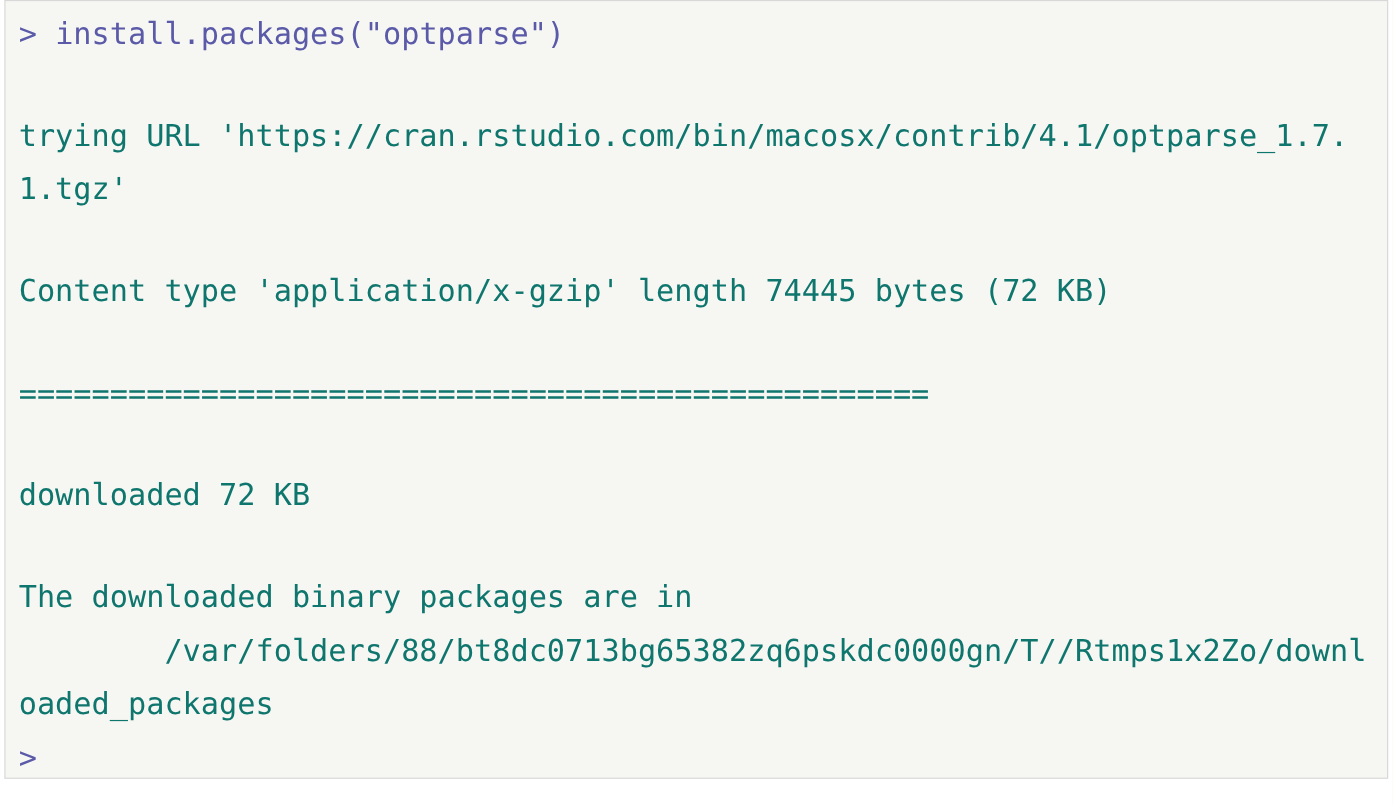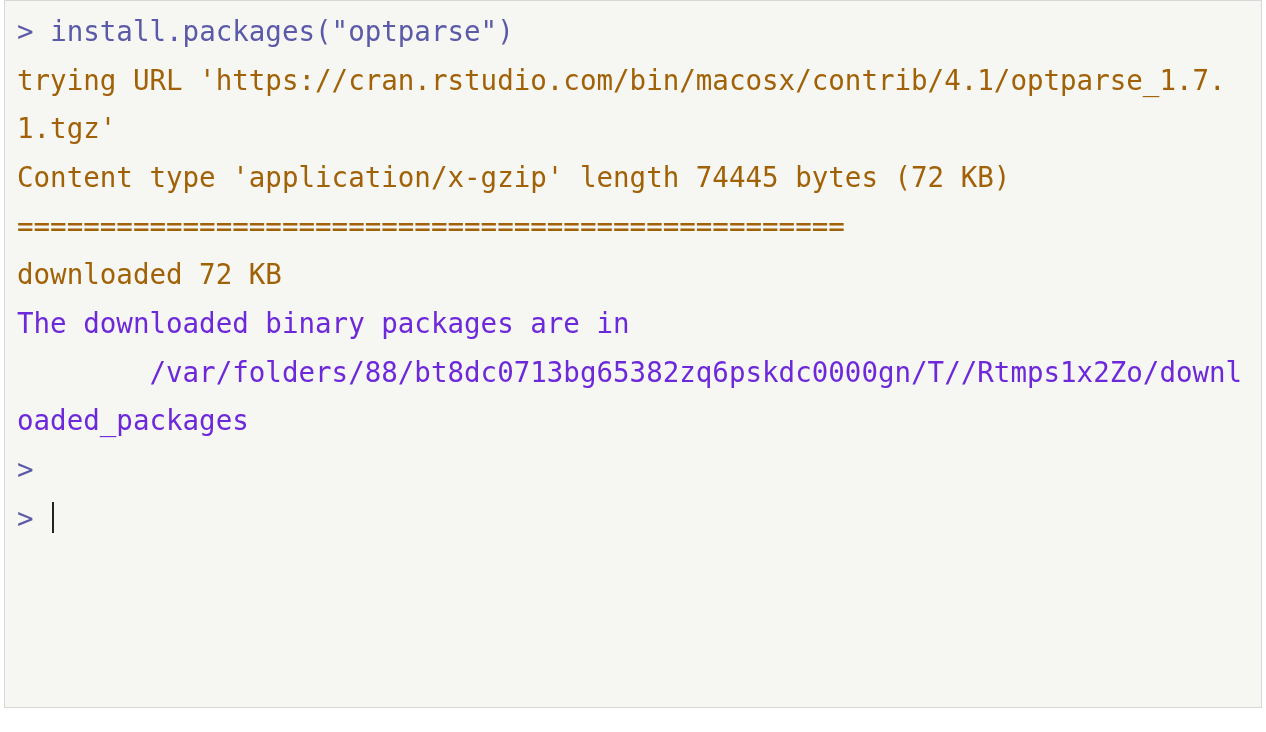--- a/index.html
+++ b/index.html
@@ -16,22 +16,22 @@
       border: 1px solid #d8d8d8;
       padding: 6px 8px 6px 12px;
       font-size: 27.5px;
       line-height: 1.77;
       white-space: pre-wrap;
       word-break: break-all;
       overflow: hidden;
     }
     .prompt-char { color: #5a5aa8; }
     .cmd { color: #5a5aa8; }
-    .msg { color: #a16207; }
-    .txt { color: #6d28d9; }
+    .msg { color: #0f766e; margin-top: 44px; }
+    .txt { color: #0f766e; }
     .cursor {
       display: inline-block;
       width: 2px;
       height: 1.15em;
       background: #222;
       vertical-align: -0.2em;
       margin-left: 2px;
     }
     .line { display: block; }
   </style>

